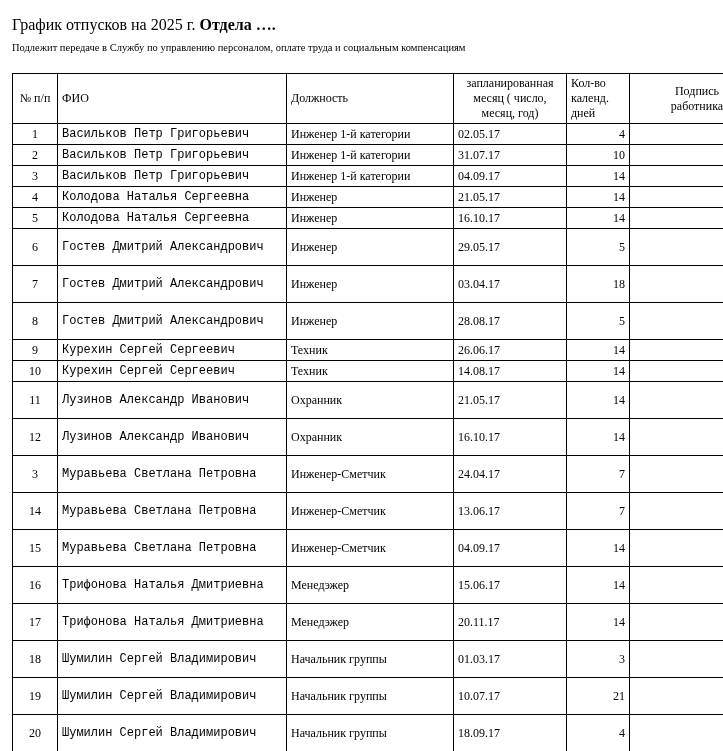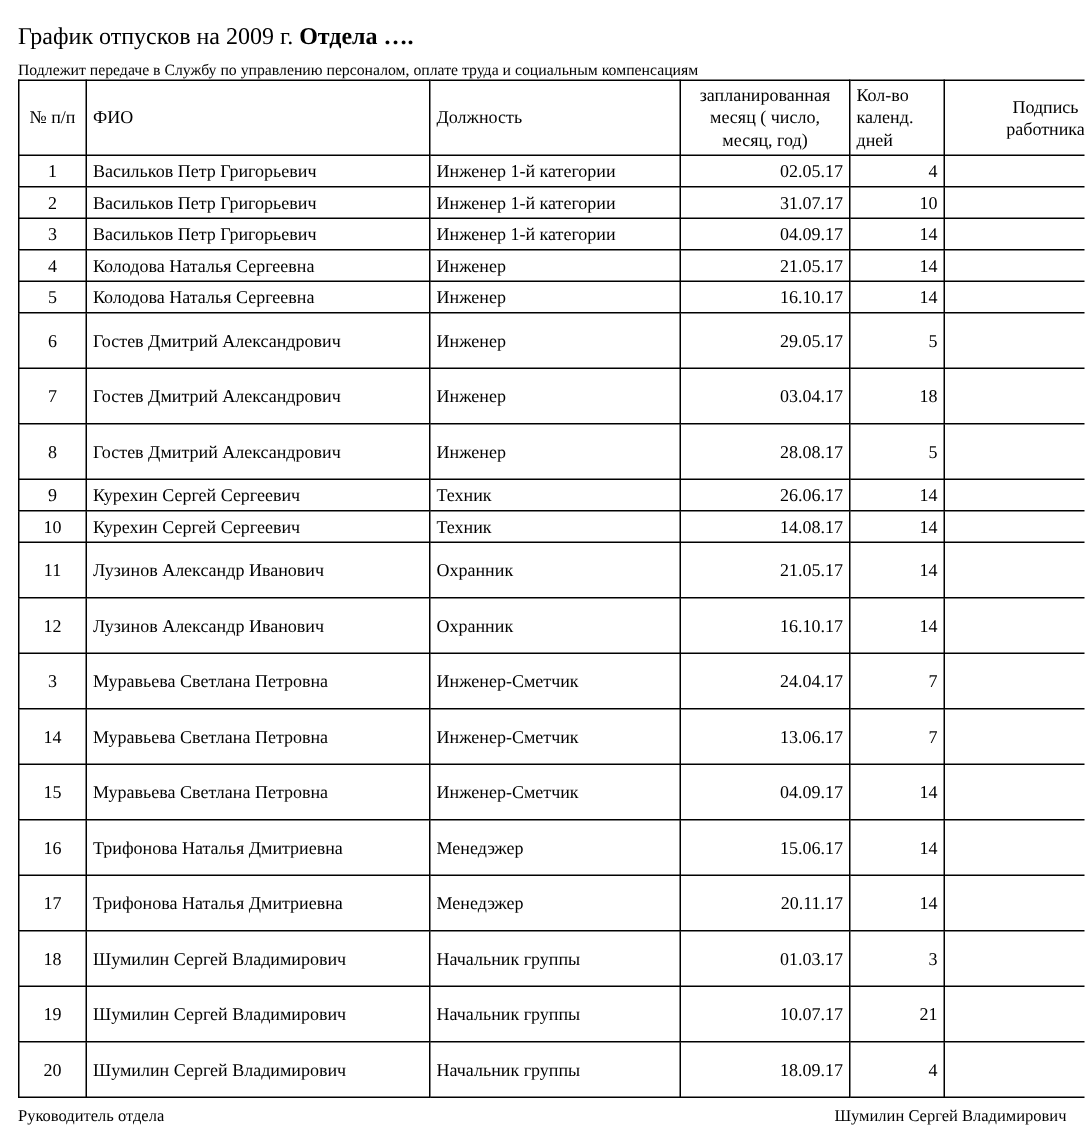--- a/index.html
+++ b/index.html
@@ -15,21 +15,21 @@
     h1 {
       font-size: 16px;
       margin: 4px 0 8px 0;
       font-weight: normal;
     }
     h1 .bold {
       font-weight: bold;
     }
     .subtext {
       font-size: 10.5px;
-      margin-bottom: 0;
+      margin-bottom: 20px;
     }
     table {
       border-collapse: collapse;
       width: 100%;
       table-layout: fixed;
     }
     th, td {
       border: 1px solid #000;
       padding: 2px 4px;
       vertical-align: middle;
@@ -42,38 +42,38 @@
     td {
       font-size: 12px;
     }
     .col-num { width: 36px; text-align: center; }
     .col-fio { width: 220px; text-align: left; }
     .col-pos { width: 158px; text-align: left; }
     .col-date { width: 104px; text-align: center; }
     .col-days { width: 54px; text-align: left; }
     .col-sign { width: 70px; padding-left: 32px; }
     tbody .col-num { text-align: center; }
-    tbody .col-fio { text-align: left; padding-left: 4px; }
+    tbody .col-fio { text-align: left; padding-left: 4px; font-family: Liberation Mono, monospace; }
     tbody .col-pos { text-align: left; padding-left: 4px; }
-    tbody .col-date { text-align: right; }
+    tbody .col-date { text-align: left; }
     tbody .col-days { text-align: right; padding-right: 4px; }
     .tall td { height: 32px; }
     .short td { height: 16px; }
     .footer {
       display: flex;
       justify-content: space-between;
       font-size: 11px;
       margin-top: 6px;
     }
   </style>
 </head>
 <body>
 
 <h1>
-  <span>График отпусков на 2009 г. </span><span class="bold">Отдела ….</span>
+  <span>График отпусков на 2025 г. </span><span class="bold">Отдела ….</span>
 </h1>
 
 <div class="subtext">Подлежит передаче в Службу по управлению персоналом, оплате труда и социальным компенсациям</div>
 
 <table>
   <thead>
     <tr>
       <th class="col-num">№ п/п</th>
       <th class="col-fio">ФИО</th>
       <th class="col-pos">Должность</th>

